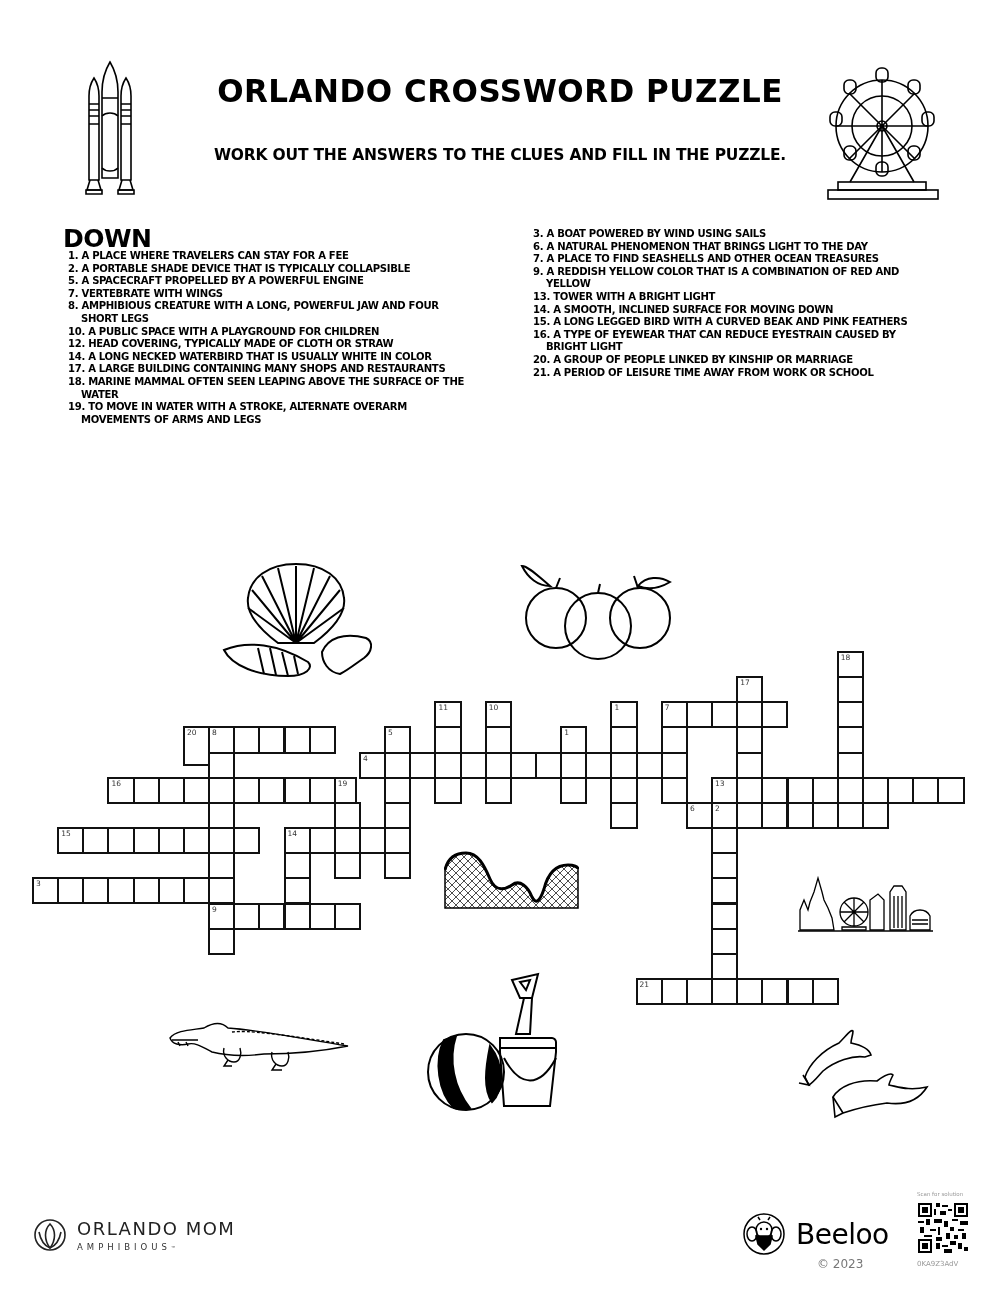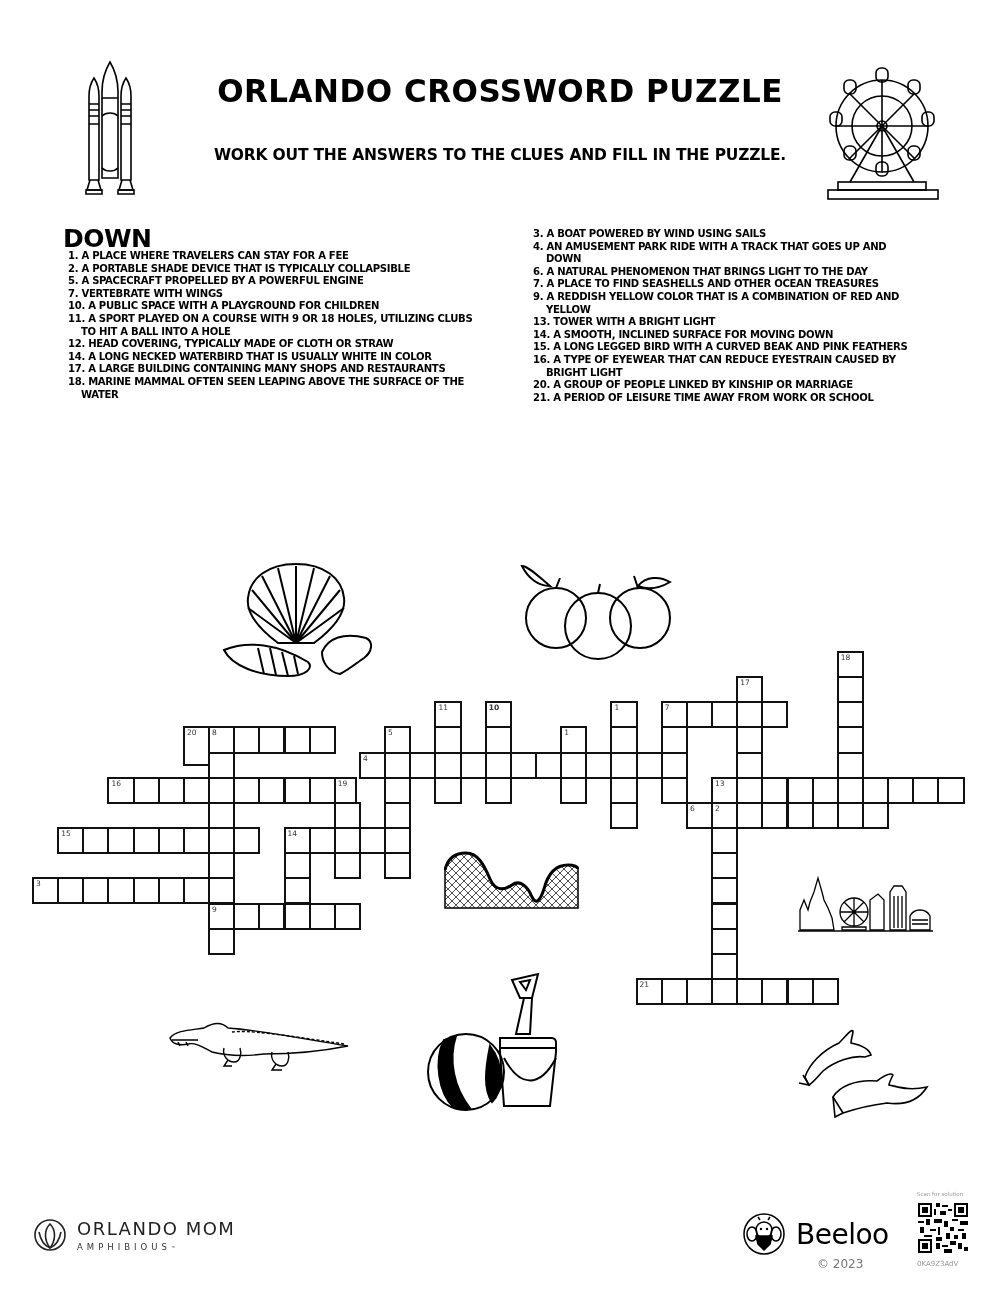--- a/index.html
+++ b/index.html
@@ -90,33 +90,33 @@
   </g>
 </svg>
 
 <div class="clue-section" id="down">
   <h2>DOWN</h2>
   <ul class="clue-list">
     <li><span>1.</span> <span>A PLACE WHERE TRAVELERS CAN STAY FOR A FEE</span></li>
     <li><span>2.</span> <span>A PORTABLE SHADE DEVICE THAT IS TYPICALLY COLLAPSIBLE</span></li>
     <li><span>5.</span> <span>A SPACECRAFT PROPELLED BY A POWERFUL ENGINE</span></li>
     <li><span>7.</span> <span>VERTEBRATE WITH WINGS</span></li>
+    <li><span>8.</span> <span>AMPHIBIOUS CREATURE WITH A LONG, POWERFUL JAW AND FOUR SHORT LEGS</span></li>
     <li><span>10.</span> <span>A PUBLIC SPACE WITH A PLAYGROUND FOR CHILDREN</span></li>
-    <li><span>11.</span> <span>A SPORT PLAYED ON A COURSE WITH 9 OR 18 HOLES, UTILIZING CLUBS TO HIT A BALL INTO A HOLE</span></li>
     <li><span>12.</span> <span>HEAD COVERING, TYPICALLY MADE OF CLOTH OR STRAW</span></li>
     <li><span>14.</span> <span>A LONG NECKED WATERBIRD THAT IS USUALLY WHITE IN COLOR</span></li>
     <li><span>17.</span> <span>A LARGE BUILDING CONTAINING MANY SHOPS AND RESTAURANTS</span></li>
     <li><span>18.</span> <span>MARINE MAMMAL OFTEN SEEN LEAPING ABOVE THE SURFACE OF THE WATER</span></li>
+    <li><span>19.</span> <span>TO MOVE IN WATER WITH A STROKE, ALTERNATE OVERARM MOVEMENTS OF ARMS AND LEGS</span></li>
   </ul>
 </div>
 
 <div class="clue-section" id="across">
   <ul class="clue-list">
     <li><span>3.</span> <span>A BOAT POWERED BY WIND USING SAILS</span></li>
-    <li><span>4.</span> <span>AN AMUSEMENT PARK RIDE WITH A TRACK THAT GOES UP AND DOWN</span></li>
     <li><span>6.</span> <span>A NATURAL PHENOMENON THAT BRINGS LIGHT TO THE DAY</span></li>
     <li><span>7.</span> <span>A PLACE TO FIND SEASHELLS AND OTHER OCEAN TREASURES</span></li>
     <li><span>9.</span> <span>A REDDISH YELLOW COLOR THAT IS A COMBINATION OF RED AND YELLOW</span></li>
     <li><span>13.</span> <span>TOWER WITH A BRIGHT LIGHT</span></li>
     <li><span>14.</span> <span>A SMOOTH, INCLINED SURFACE FOR MOVING DOWN</span></li>
     <li><span>15.</span> <span>A LONG LEGGED BIRD WITH A CURVED BEAK AND PINK FEATHERS</span></li>
     <li><span>16.</span> <span>A TYPE OF EYEWEAR THAT CAN REDUCE EYESTRAIN CAUSED BY BRIGHT LIGHT</span></li>
     <li><span>20.</span> <span>A GROUP OF PEOPLE LINKED BY KINSHIP OR MARRIAGE</span></li>
     <li><span>21.</span> <span>A PERIOD OF LEISURE TIME AWAY FROM WORK OR SCHOOL</span></li>
   </ul>
@@ -279,21 +279,21 @@
     <div class="cell" style="left: 208.05px; top: 852.2px; width: 27.15px; height: 27.15px;"></div>
     <div class="cell" style="left: 208.05px; top: 902.5px; width: 27.15px; height: 27.15px;">
       <span class="cell-num">9</span>
     </div>
     <div class="cell" style="left: 208.05px; top: 927.65px; width: 27.15px; height: 27.15px;"></div>
     <div class="cell" style="left: 233.2px; top: 902.5px; width: 27.15px; height: 27.15px;"></div>
     <div class="cell" style="left: 258.35px; top: 902.5px; width: 27.15px; height: 27.15px;"></div>
     <div class="cell" style="left: 283.5px; top: 902.5px; width: 27.15px; height: 27.15px;"></div>
     <div class="cell" style="left: 308.65px; top: 902.5px; width: 27.15px; height: 27.15px;"></div>
     <div class="cell" style="left: 333.8px; top: 902.5px; width: 27.15px; height: 27.15px;"></div>
-    <div class="cell" style="left: 484.7px; top: 701.3px; width: 27.15px; height: 27.15px; font-weight: bold;">
+    <div class="cell" style="left: 484.7px; top: 701.3px; width: 27.15px; height: 27.15px;">
       <span class="cell-num">10</span>
     </div>
     <div class="cell" style="left: 484.7px; top: 726.45px; width: 27.15px; height: 27.15px;"></div>
     <div class="cell" style="left: 484.7px; top: 776.75px; width: 27.15px; height: 27.15px;"></div>
     <div class="cell" style="left: 434.4px; top: 701.3px; width: 27.15px; height: 27.15px;">
       <span class="cell-num">11</span>
     </div>
     <div class="cell" style="left: 434.4px; top: 726.45px; width: 27.15px; height: 27.15px;"></div>
     <div class="cell" style="left: 434.4px; top: 776.75px; width: 27.15px; height: 27.15px;"></div>
     <div class="cell" style="left: 560.15px; top: 726.45px; width: 27.15px; height: 27.15px;">

